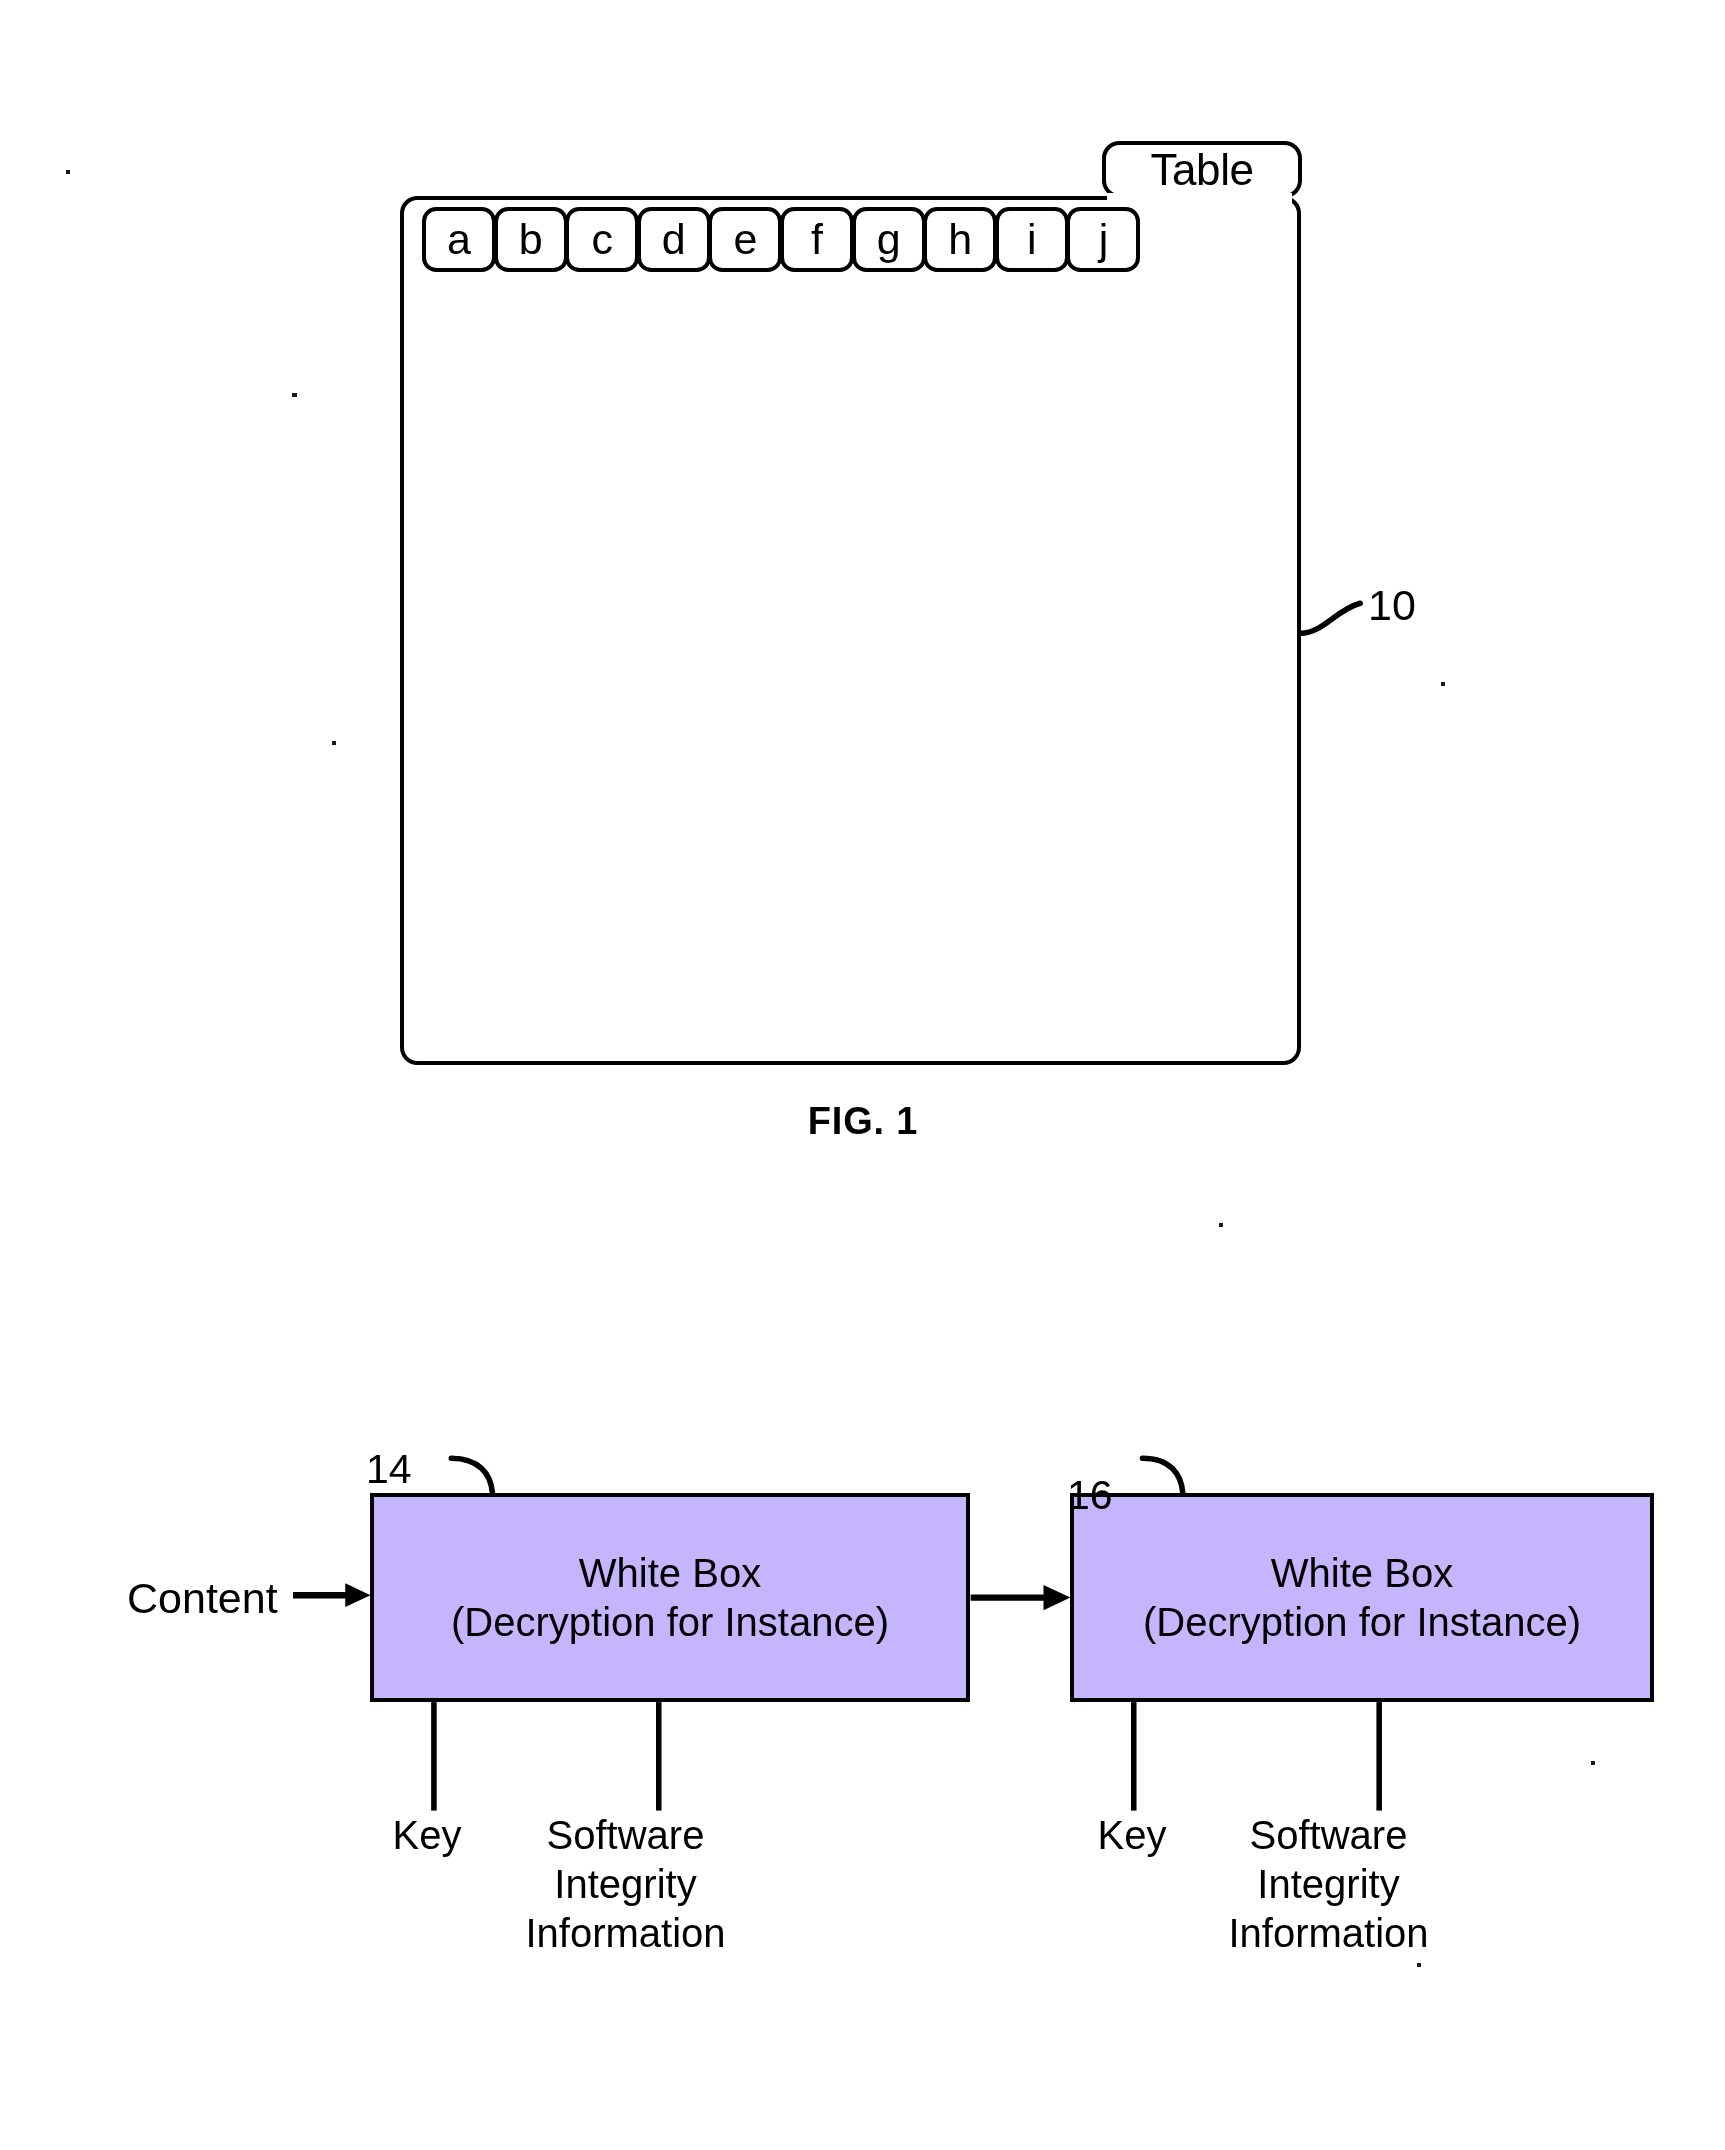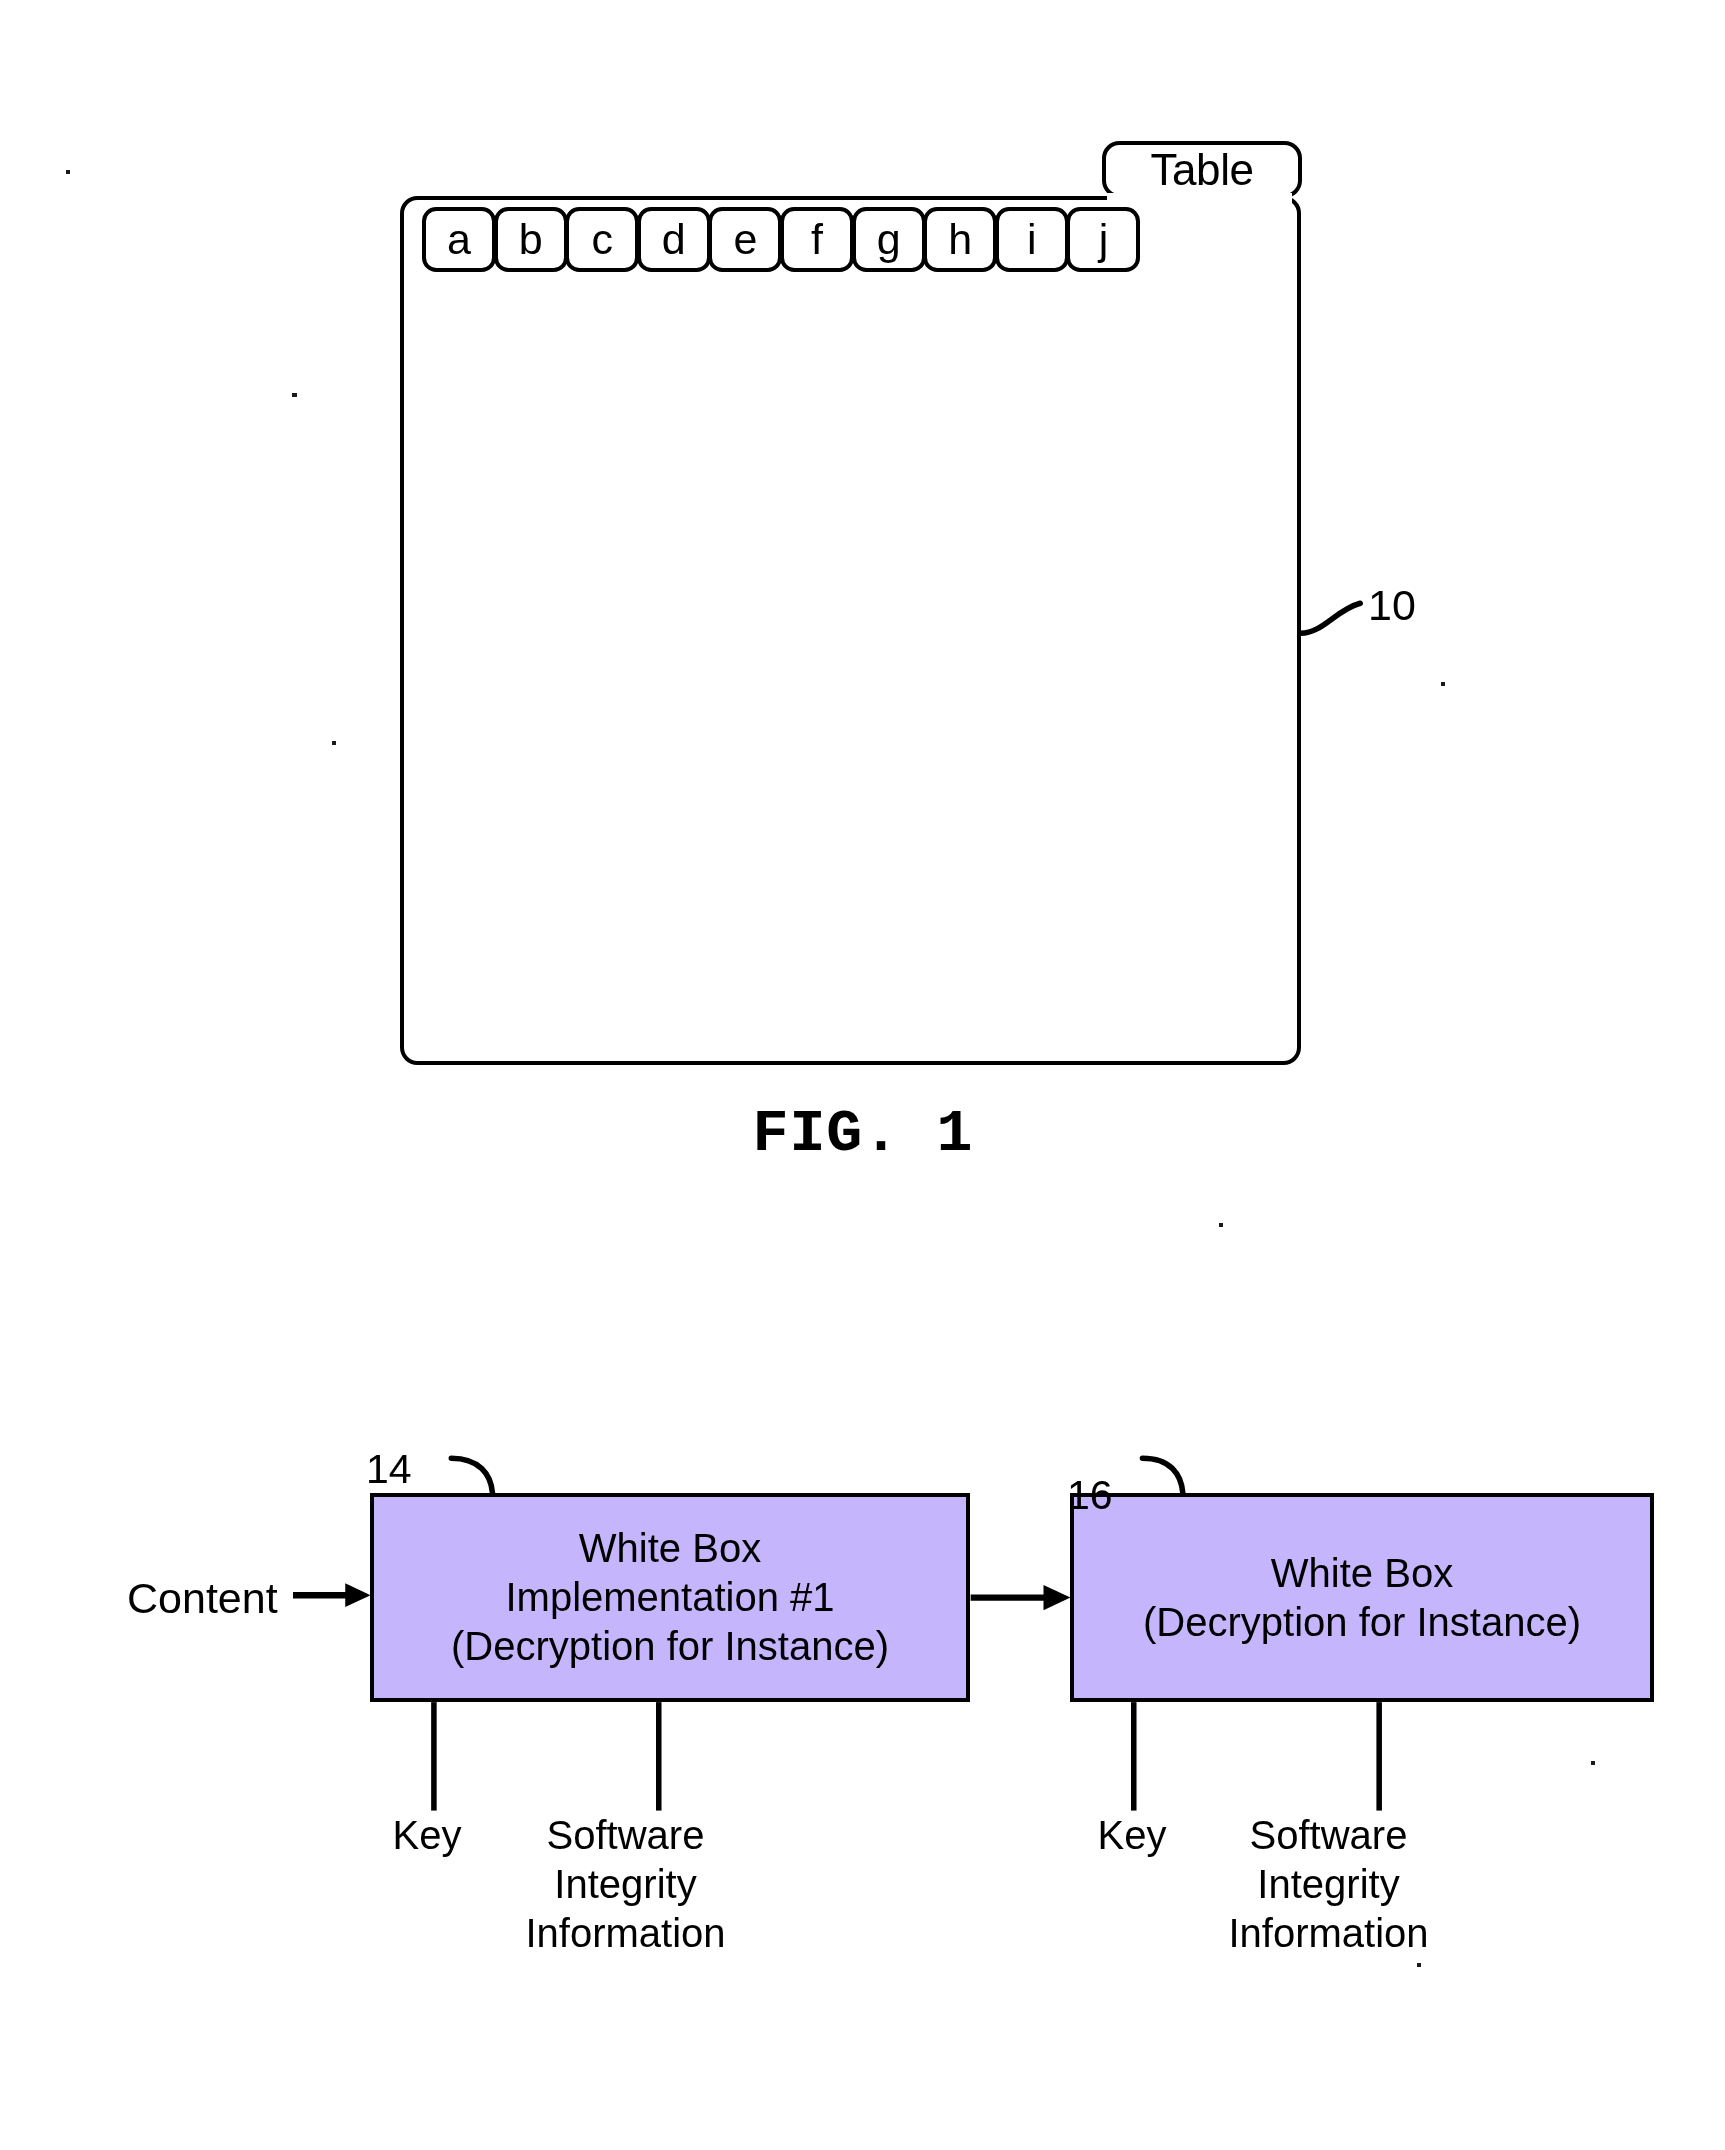--- a/index.html
+++ b/index.html
@@ -102,24 +102,23 @@
     top: 584px;
     font-size: 43px;
     line-height: 1;
     z-index: 5;
   }
 
   .fig-caption {
     position: absolute;
     width: 1726px;
     text-align: center;
-    font-size: 60px;
+    font-size: 38px;
     font-weight: bold;
     letter-spacing: 0.8px;
-    font-family: Liberation Mono, monospace;
   }
   #fig1-caption { top: 1100px; left: 0; }
   #fig2-caption { top: 2058px; left: 0; }
 
   
   #fig2 {
     position: absolute;
     left: 0;
     top: 0;
     width: 1726px;
@@ -255,21 +254,20 @@
 
   <div id="fig2">
 
     <div class="ref-num" id="ref14">14</div>
     <div class="ref-num" id="ref16">16</div>
 
     <div class="content-label">Content</div>
 
     <div class="wb-box" id="box14">
       <div>White Box</div>
-      <div>Implementation #1</div>
       <div>(Decryption for Instance)</div>
     </div>
 
     <div class="wb-box" id="box16">
       <div>White Box</div>
       <div>(Decryption for Instance)</div>
     </div>
 
     <div class="stem-label" id="lbl-key-1">
       <div>Key</div>

